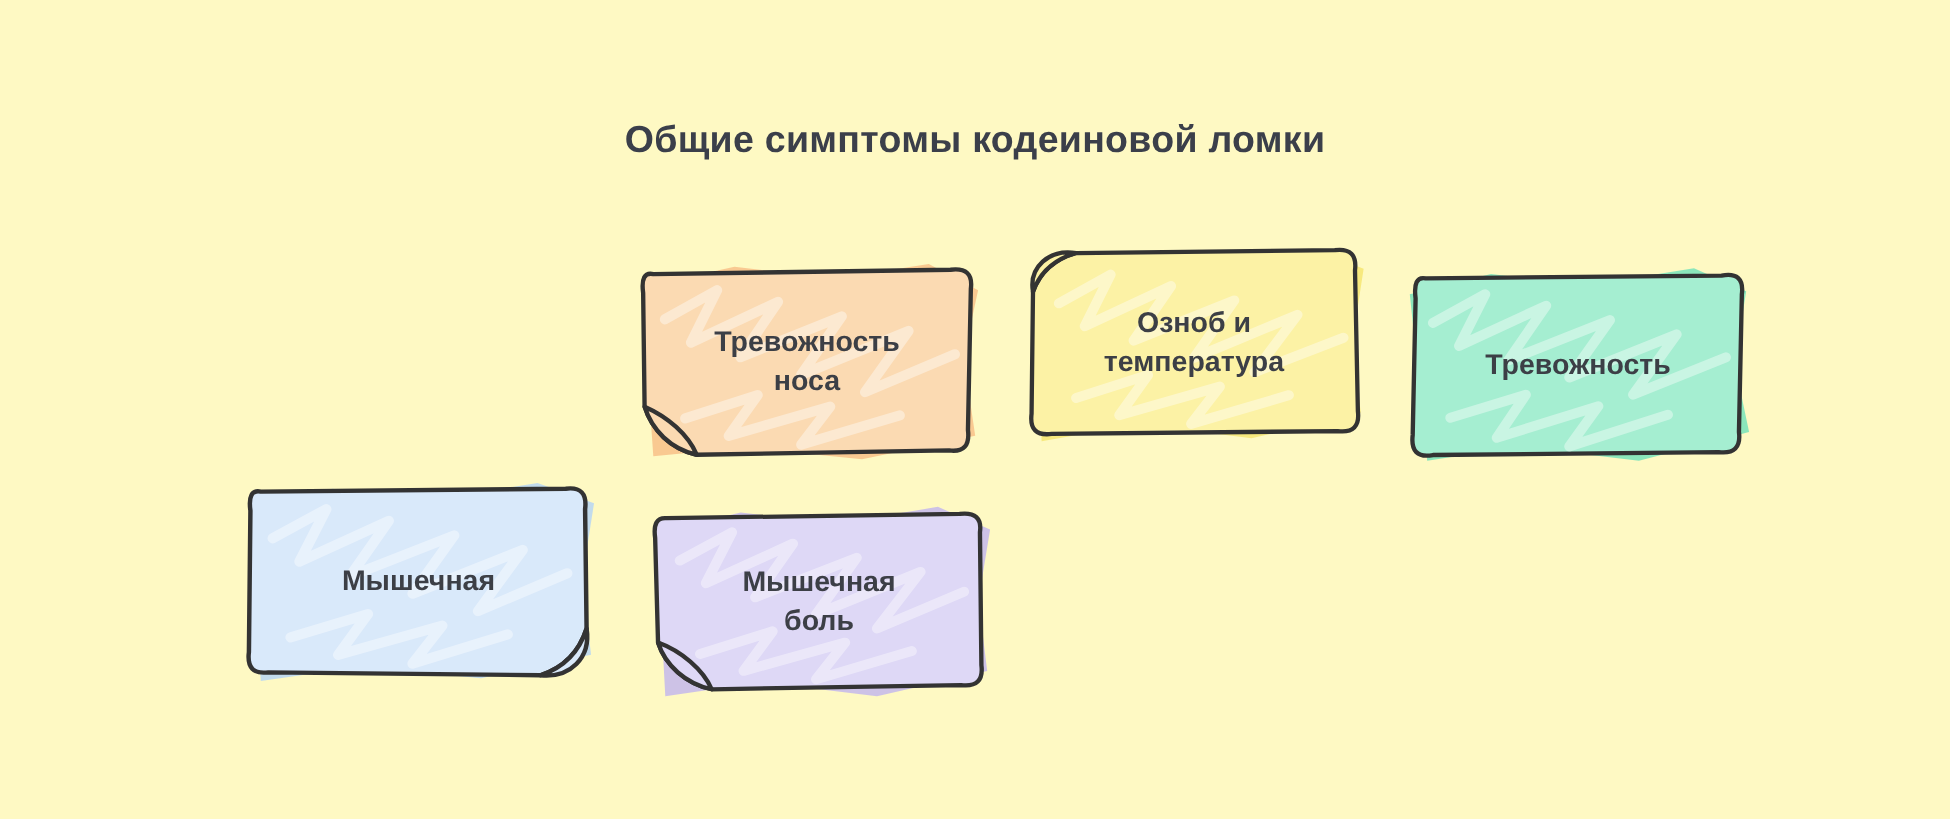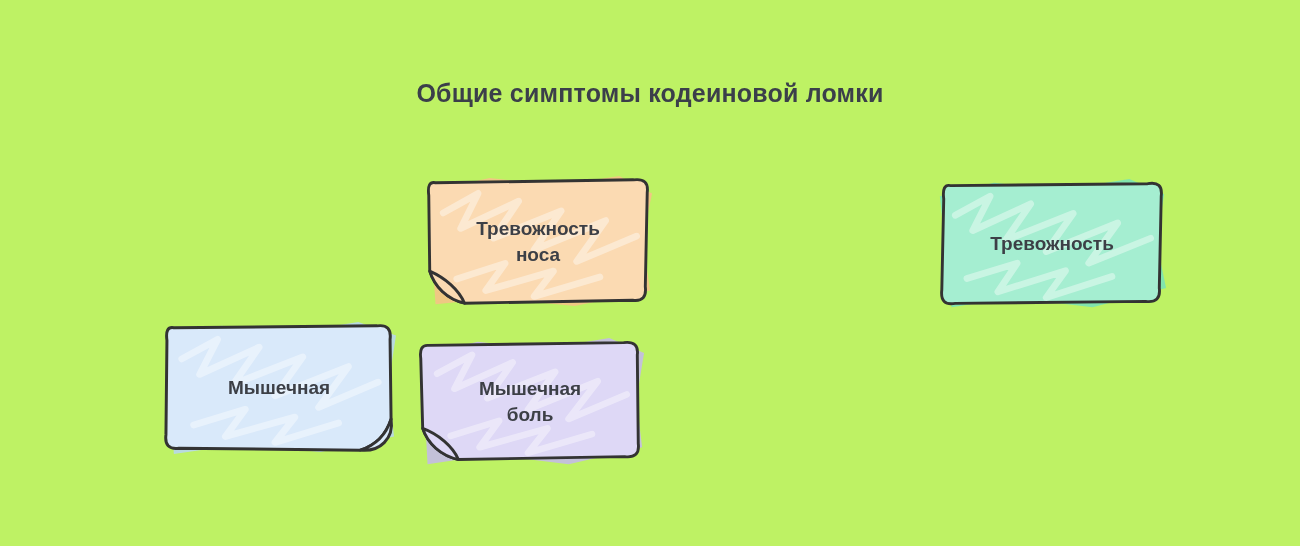--- a/index.html
+++ b/index.html
@@ -46,54 +46,63 @@
     color: #3c3f46;
     padding: 0 30px;
     box-sizing: border-box;
   }
 
   .card-1 { left: 160px; top: 166px; width: 238px; height: 128px; }
   .card-2 { left: 422px; top: 174px; width: 232px; height: 136px; }
   .card-3 { left: 681px; top: 162px; width: 230px; height: 134px; }
   .card-4 { left: 936px; top: 177px; width: 232px; height: 134px; }
   .card-5 { left: 160px; top: 320px; width: 238px; height: 136px; }
-  .card-6 { left: 414px; top: 336px; width: 232px; height: 132px; text-decoration: underline; }
+  .card-6 { left: 430px; top: 336px; width: 232px; height: 132px; text-decoration: underline; }
 
   .card-6 .label { padding: 0 48px; }
 
   .note-shape { stroke-width: 3; stroke-linejoin: round; }
   .fold { stroke-width: 3; stroke-linejoin: round; }
   .smudge { opacity: 0.85; }
   .scribble {
     fill: none;
     stroke: #ffffff;
     stroke-width: 7;
     stroke-linecap: round;
     stroke-linejoin: round;
     opacity: 0.4;
   }
 </style>
 </head>
 <body>
 
-<div class="stage" style="background-color: #bef264;">
+<div class="stage" style="background-color: #fef9c3;">
 
   <h1 class="title" style="color: rgb(59, 63, 74);">Общие симптомы кодеиновой ломки</h1>
 
 
   <div class="card card-2">
     <svg viewBox="0 0 240 140" preserveAspectRatio="none">
       <path class="smudge" d="M6 18 L70 4 L140 12 L204 2 L238 20 L228 66 L236 120 L158 136 L76 128 L14 134 Z" fill="#f8c188"></path>
       <path class="note-shape" d="M14 9 L219 6 Q235 4 233 19 L231 116 Q233 132 218 130 L44 133 C26 129 13 116 8 100 L7 22 Q5 7 14 9 Z" fill="#fbdab2" stroke="#333333"></path>
       <path class="scribble" d="M22 40 L58 20 L40 56 L100 28 L74 66 L144 38 L116 78 L190 48 L160 90 L222 64 M36 108 L86 92 L66 120 L136 100 L116 126 L184 106"></path>
       <path class="fold" d="M44 133 C26 129 13 116 8 100 C24 107 38 119 44 133 Z" fill="#fbdab2" stroke="#333333"></path>
     </svg>
     <div class="label">Тревожность носа</div>
   </div>
 
+  <div class="card card-3">
+    <svg viewBox="0 0 240 140" preserveAspectRatio="none">
+      <path class="smudge" d="M8 24 L64 8 L130 16 L202 4 L238 18 L230 70 L236 118 L160 136 L82 126 L14 138 Z" fill="#f6e672"></path>
+      <path class="note-shape" d="M38 7 L218 5 Q234 3 232 19 L234 117 Q236 133 220 131 L21 133 Q5 135 7 119 L8 34 C13 20 24 11 38 7 Z" fill="#fcf2a5" stroke="#333333"></path>
+      <path class="scribble" d="M26 42 L62 22 L44 58 L104 30 L78 68 L148 40 L120 80 L192 50 L162 90 L224 66 M38 108 L88 92 L68 120 L138 100 L118 126 L186 106"></path>
+      <path class="fold" d="M38 7 C24 11 13 20 8 34 C5 17 19 4 38 7 Z" fill="#fcf2a5" stroke="#333333"></path>
+    </svg>
+    <div class="label">Озноб и температура</div>
+  </div>
 
   <div class="card card-4">
     <svg viewBox="0 0 240 140" preserveAspectRatio="none">
       <path class="smudge" d="M4 20 L60 6 L126 14 L200 2 L236 18 L228 68 L238 116 L162 136 L80 126 L16 136 Z" fill="#77e3ba"></path>
       <path class="note-shape" d="M15 9 L219 7 Q235 4 233 20 L231 116 Q233 132 217 130 L20 132 Q4 135 6 118 L8 23 Q6 7 15 9 Z" fill="#a5eed1" stroke="#333333"></path>
       <path class="scribble" d="M20 40 L56 20 L38 56 L98 28 L72 66 L142 38 L114 78 L188 48 L158 90 L222 64 M32 106 L84 90 L64 120 L134 98 L114 126 L182 104"></path>
     </svg>
     <div class="label">Тревожность</div>
   </div>
 

